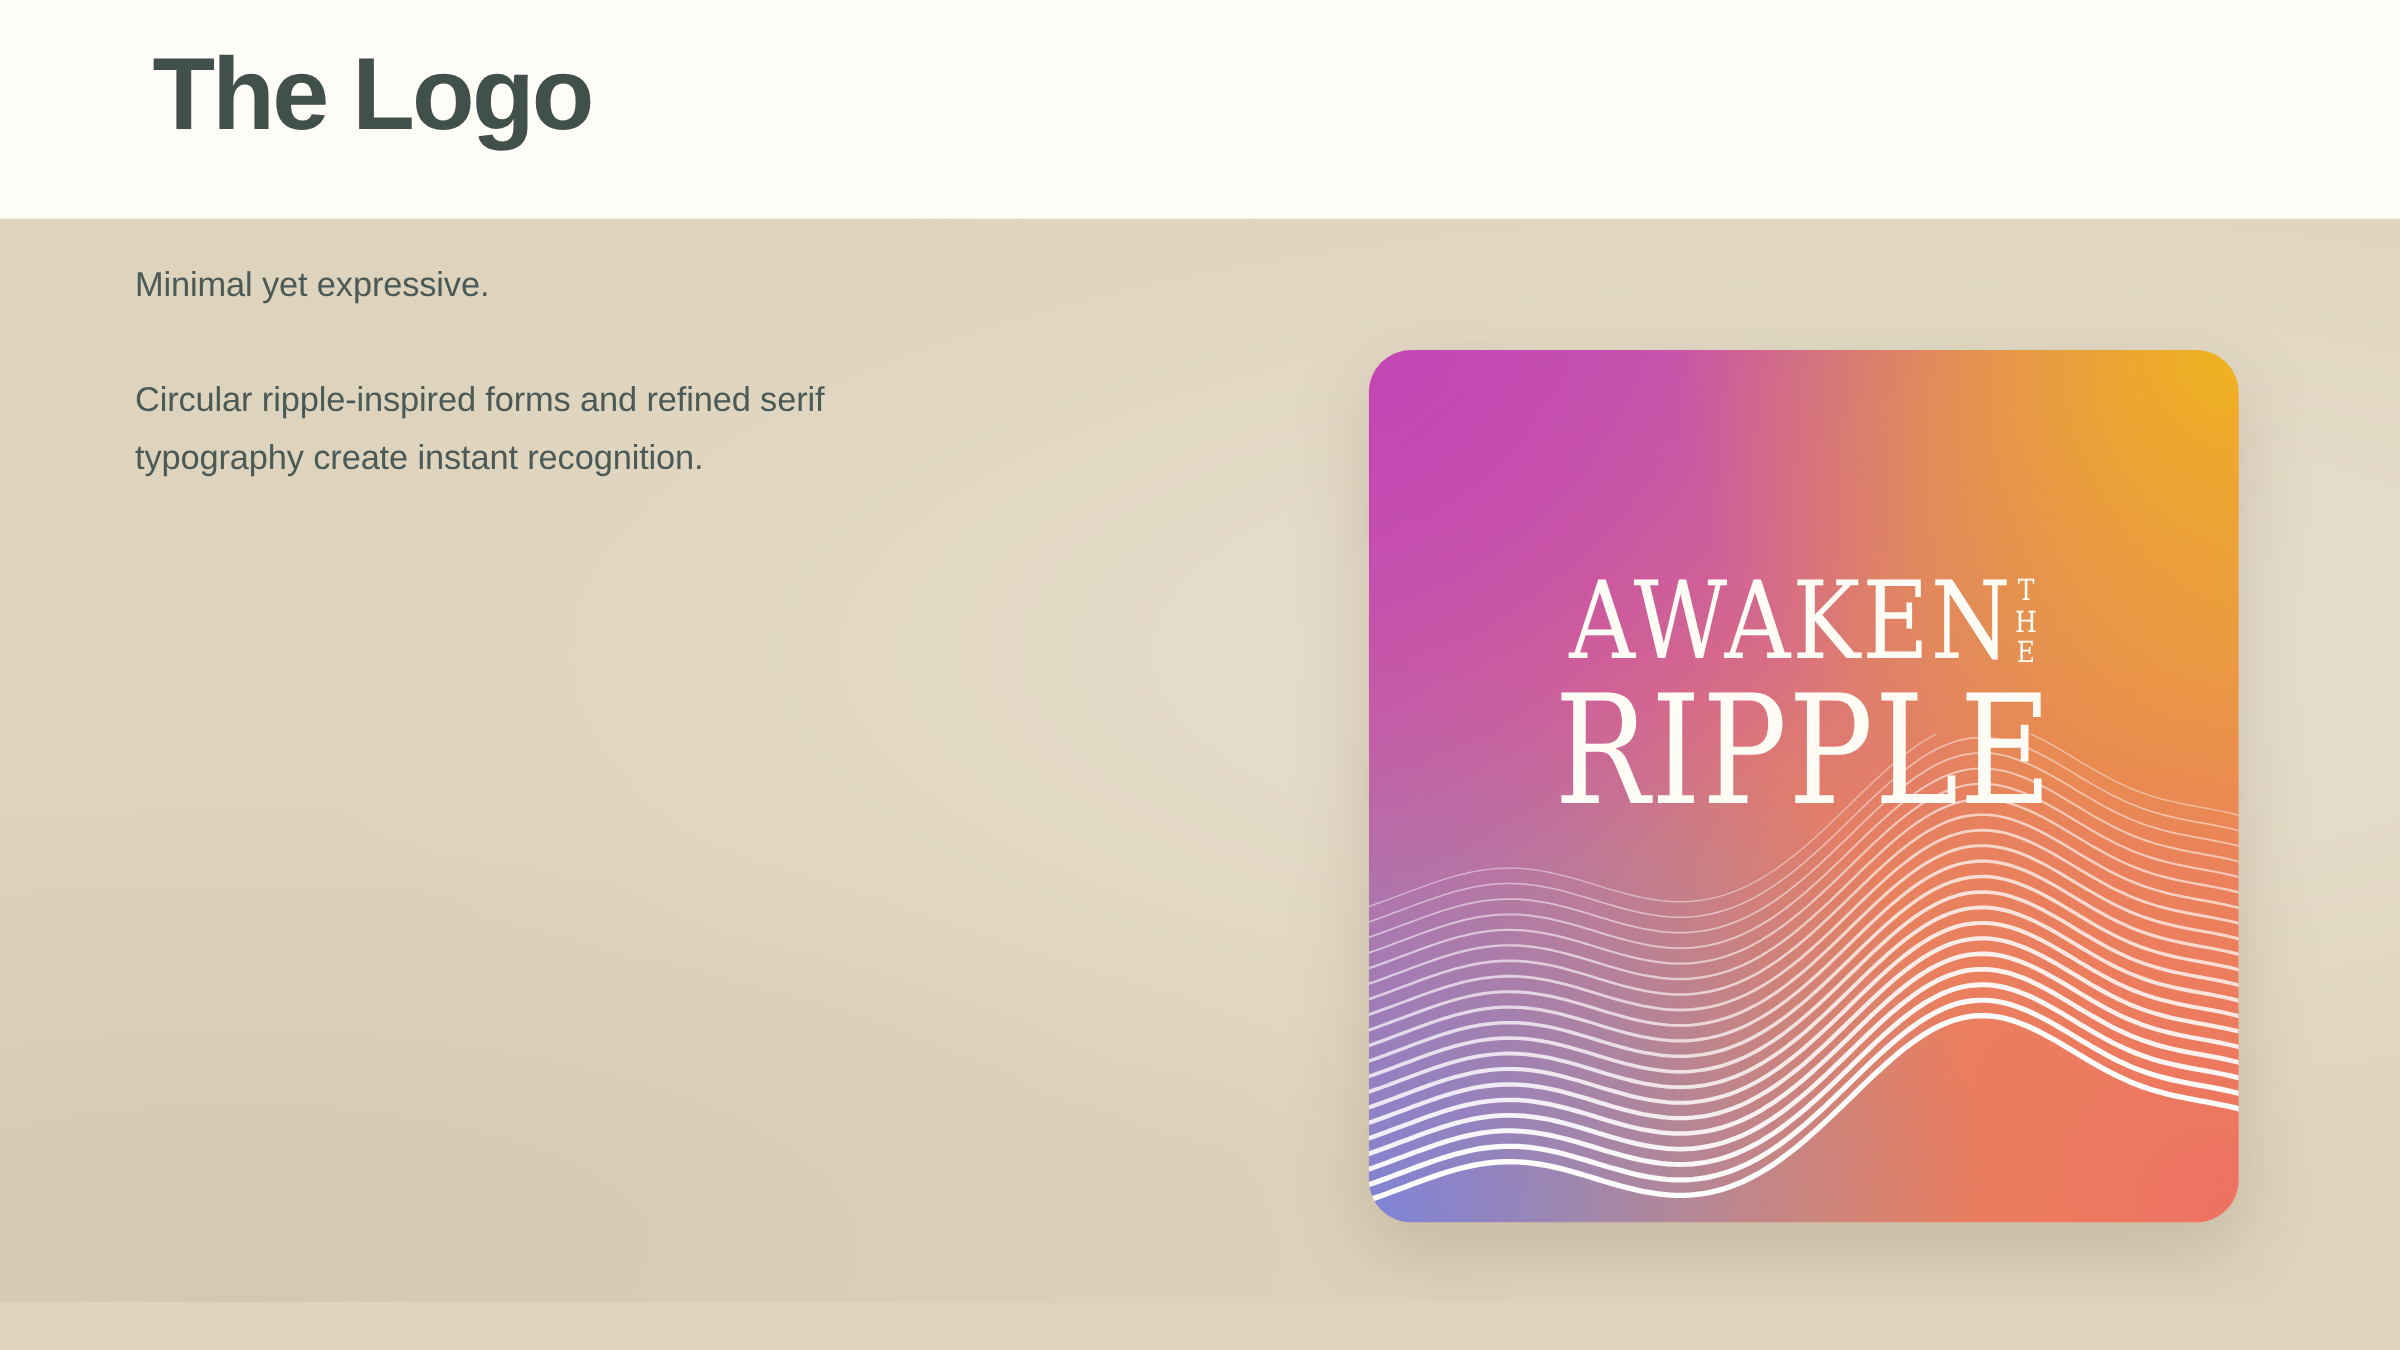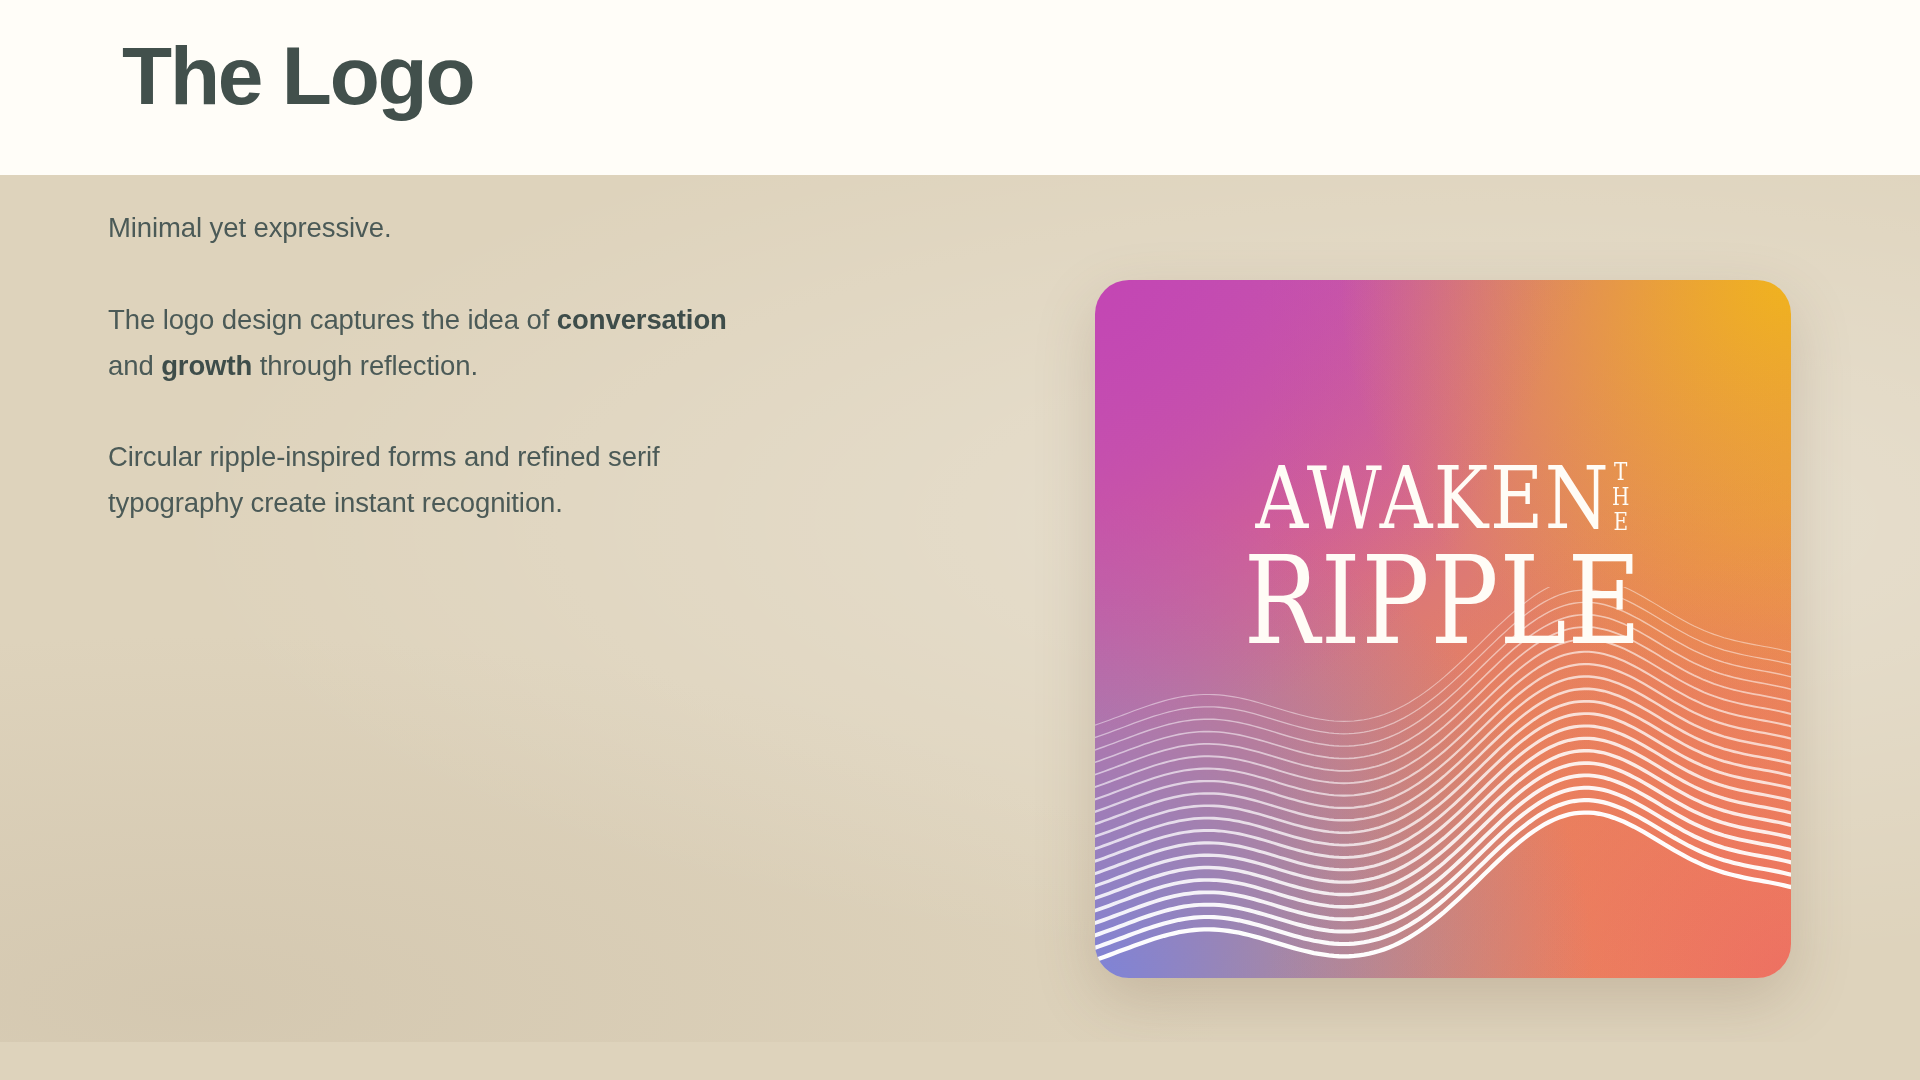--- a/index.html
+++ b/index.html
@@ -153,21 +153,20 @@
 <div class="header">
   <div class="page-title">The Logo</div>
 </div>
 
 <div class="stage">
   <div class="stage-wash"></div>
 
   <div class="copy">
     <p class="lead">Minimal yet expressive.</p>
 
-    <p class="para"><span>The logo design captures the idea of </span><b>conversation</b><span> and </span><b>growth</b><span> through reflection.</span></p>
 
     <p class="para">Circular ripple-inspired forms and refined serif typography create instant recognition.</p>
   </div>
 
   <div class="card-wrap">
     <div class="card-glow"></div>
 
     <div class="logo-card">
       <div class="card-tint"></div>
 

